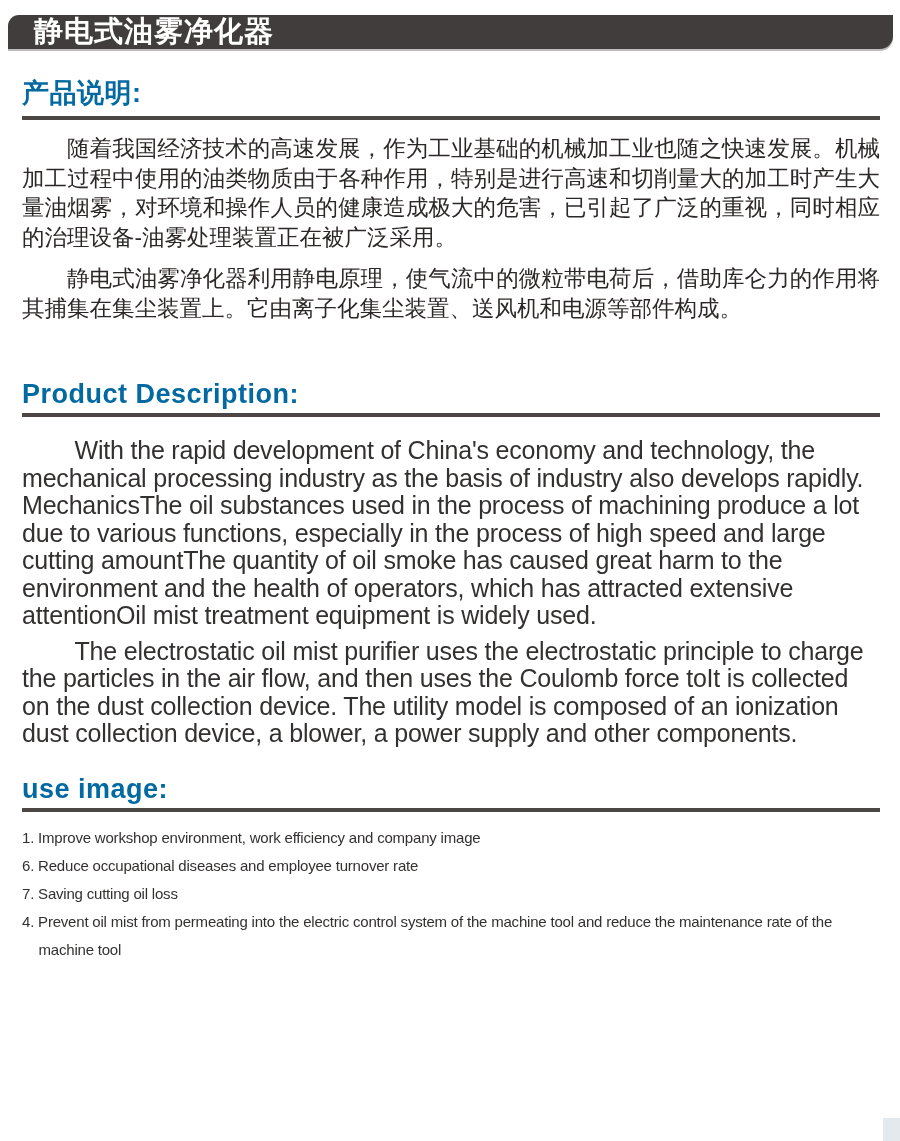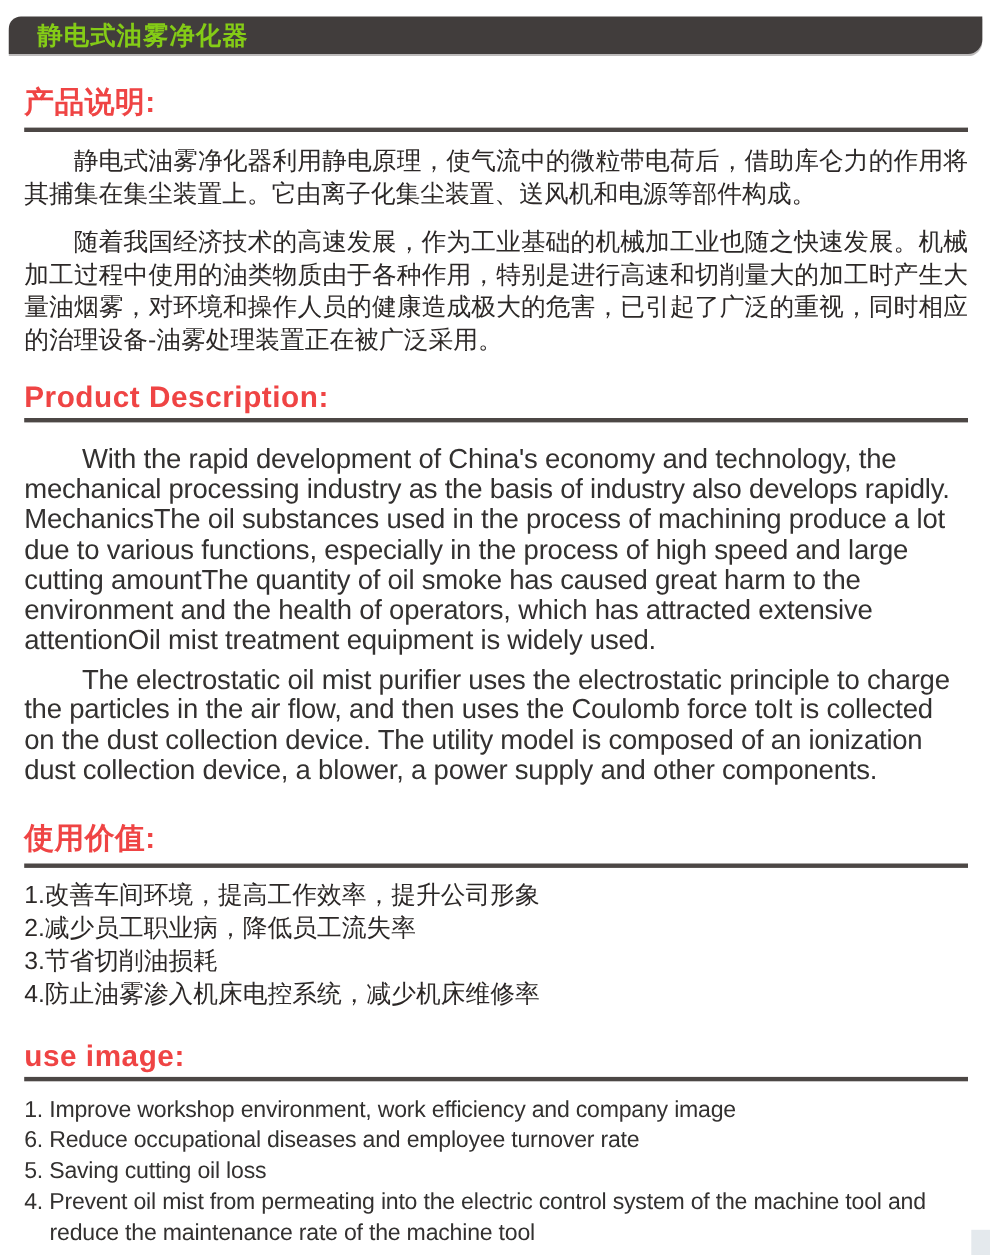--- a/index.html
+++ b/index.html
@@ -25,75 +25,75 @@
     height: 34px;
     background: #413d3c;
     border-radius: 11px 0 13px 0;
     display: flex;
     align-items: center;
     padding-left: 26px;
     box-sizing: border-box;
     box-shadow: 0 2px 0 rgba(65,61,60,0.35);
   }
   .header-bar .title {
-    color: #84cc16;
-    font-size: 23px;
+    color: #ffffff;
+    font-size: 29px;
     font-weight: bold;
     letter-spacing: 1px;
   }
   .content {
     position: absolute;
     left: 22px;
     top: 62px;
     width: 858px;
   }
   h2.sec-heading {
     margin: 0;
     font-size: 27px;
     font-weight: bold;
-    color: #ef4444;
+    color: #0369a1;
     letter-spacing: 0.5px;
     line-height: 1.15;
     border-bottom: 4px solid #4c4745;
     padding-bottom: 3px;
   }
   h2.cn {
     padding-bottom: 7px;
   }
   .sec-cn-desc { margin-top: 16px; }
   .cn-body {
     margin: 12px 0 0 0;
     font-size: 22.5px;
     line-height: 29.5px;
     text-indent: 2em;
     text-align: justify;
     color: #2c2827;
   }
   .cn-body.first { margin-top: 14px; }
-  .sec-en-desc { margin-top: 23px; }
+  .sec-en-desc { margin-top: 56px; }
   .en-body {
     margin: 8px 0 0 0;
     font-size: 25px;
     line-height: 27.5px;
     text-indent: 2.1em;
     color: #333130;
     letter-spacing: -0.2px;
   }
   .en-body.first { margin-top: 20px; }
   .sec-cn-value { margin-top: 32px; }
   .sec-en-value { margin-top: 26px; }
   .cn-list { margin-top: 10px; }
   .cn-list .item {
     font-size: 22.5px;
     line-height: 30px;
     color: #2c2827;
   }
   .en-list { margin-top: 12px; }
   .en-list .item {
-    font-size: 21px;
+    font-size: 15px;
     line-height: 28px;
     color: #333130;
     letter-spacing: -0.2px;
     padding-left: 1.1em;
     text-indent: -1.1em;
   }
   .corner-accent {
     position: absolute;
     right: 0;
     bottom: 0;
@@ -108,46 +108,37 @@
 <div class="page">
 
   <div class="header-bar">
     <span class="title">静电式油雾净化器</span>
   </div>
 
   <div class="content">
 
     <section class="sec-cn-desc">
       <h2 class="sec-heading cn">产品说明:</h2>
+      <p class="cn-body first">随着我国经济技术的高速发展，作为工业基础的机械加工业也随之快速发展。机械加工过程中使用的油类物质由于各种作用，特别是进行高速和切削量大的加工时产生大量油烟雾，对环境和操作人员的健康造成极大的危害，已引起了广泛的重视，同时相应的治理设备-油雾处理装置正在被广泛采用。</p>
       <p class="cn-body">静电式油雾净化器利用静电原理，使气流中的微粒带电荷后，借助库仑力的作用将其捕集在集尘装置上。它由离子化集尘装置、送风机和电源等部件构成。</p>
-      <p class="cn-body first">随着我国经济技术的高速发展，作为工业基础的机械加工业也随之快速发展。机械加工过程中使用的油类物质由于各种作用，特别是进行高速和切削量大的加工时产生大量油烟雾，对环境和操作人员的健康造成极大的危害，已引起了广泛的重视，同时相应的治理设备-油雾处理装置正在被广泛采用。</p>
     </section>
 
     <section class="sec-en-desc">
       <h2 class="sec-heading">Product Description:</h2>
       <p class="en-body first">With the rapid development of China's economy and technology, the mechanical processing industry as the basis of industry also develops rapidly. MechanicsThe oil substances used in the process of machining produce a lot due to various functions, especially in the process of high speed and large cutting amountThe quantity of oil smoke has caused great harm to the environment and the health of operators, which has attracted extensive attentionOil mist treatment equipment is widely used.</p>
       <p class="en-body">The electrostatic oil mist purifier uses the electrostatic principle to charge the particles in the air flow, and then uses the Coulomb force toIt is collected on the dust collection device. The utility model is composed of an ionization dust collection device, a blower, a power supply and other components.</p>
     </section>
 
-    <section class="sec-cn-value">
-      <h2 class="sec-heading cn">使用价值:</h2>
-      <div class="cn-list">
-        <div class="item">1.改善车间环境，提高工作效率，提升公司形象</div>
-        <div class="item">2.减少员工职业病，降低员工流失率</div>
-        <div class="item">3.节省切削油损耗</div>
-        <div class="item">4.防止油雾渗入机床电控系统，减少机床维修率</div>
-      </div>
-    </section>
 
     <section class="sec-en-value">
       <h2 class="sec-heading">use image:</h2>
       <div class="en-list">
         <div class="item">1. Improve workshop environment, work efficiency and company image</div>
         <div class="item">6. Reduce occupational diseases and employee turnover rate</div>
-        <div class="item">5. Saving cutting oil loss</div>
+        <div class="item">7. Saving cutting oil loss</div>
         <div class="item">4. Prevent oil mist from permeating into the electric control system of the machine tool and reduce the maintenance rate of the machine tool</div>
       </div>
     </section>
 
   </div>
 
   <div class="corner-accent"></div>
 
 </div>
 

